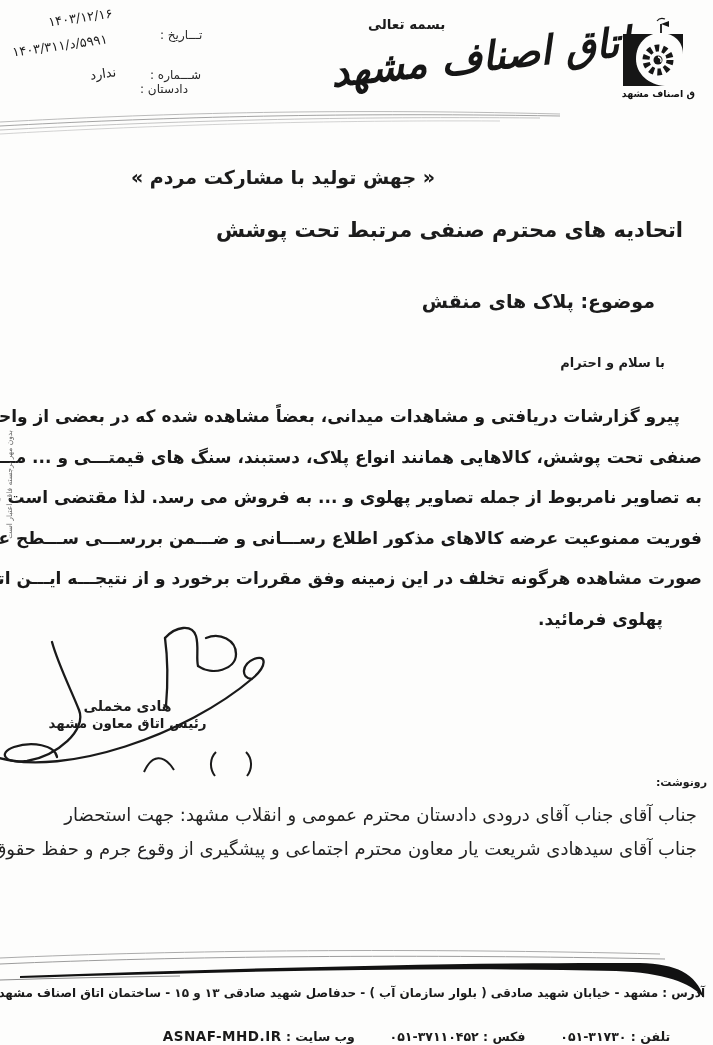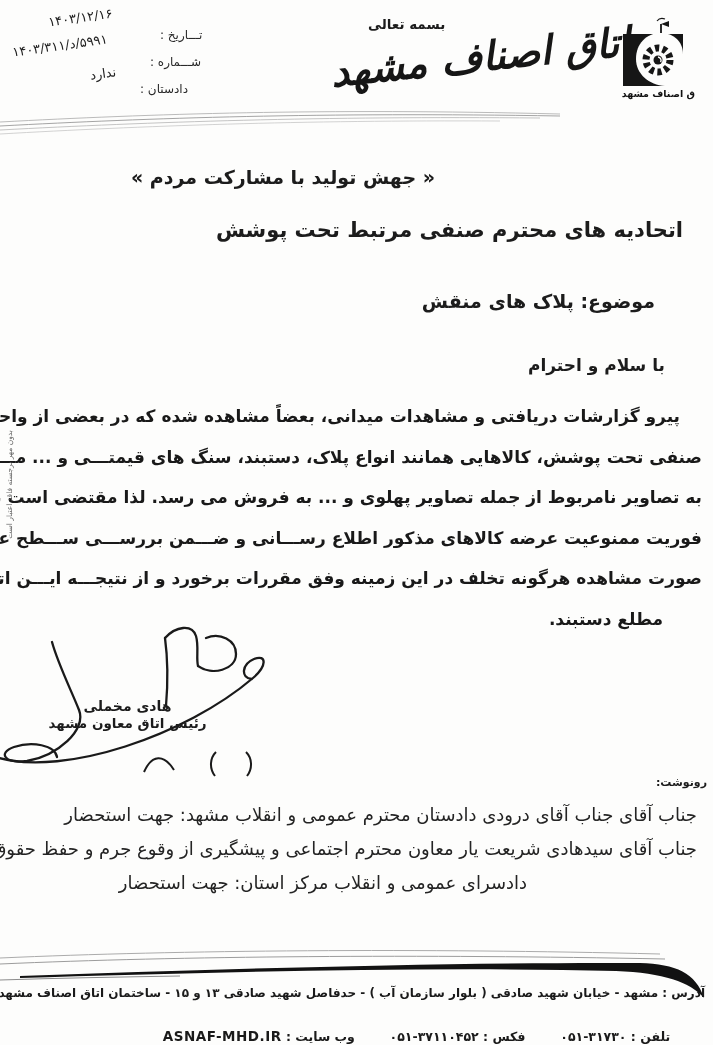--- a/index.html
+++ b/index.html
@@ -21,21 +21,21 @@
   .num{direction:ltr;unicode-bidi:bidi-override;display:inline-block;}
   .besmellah{font-size:13.5px;font-weight:bold;}
   .wordmark{
     font-size:40px;font-weight:bold;font-style:italic;
     transform:rotate(-6deg);white-space:nowrap;color:#161616;
   }
   .logo-caption{font-size:9.5px;font-weight:bold;white-space:nowrap;color:#111;}
   .slogan{font-size:19px;font-weight:bold;text-align:center;white-space:nowrap;}
   .addressee{font-size:21px;font-weight:bold;white-space:nowrap;}
   .subject{font-size:19px;font-weight:bold;white-space:nowrap;}
-  .salutation{font-size:17px;font-weight:bold;white-space:nowrap;}
+  .salutation{font-size:13px;font-weight:bold;white-space:nowrap;}
   .body-block{width:669px;}
   .body-line{
     font-size:17px;font-weight:bold;line-height:40.5px;
     text-align:justify;text-align-last:justify;white-space:nowrap;
     color:#191919;
   }
   .body-line.first{padding-right:22px;}
   .body-line.last{text-align-last:right;padding-right:39px;white-space:normal;}
   .sig-block{width:205px;text-align:center;line-height:1.3;}
   .sig-name{font-size:14px;font-weight:bold;}
@@ -54,21 +54,21 @@
   svg{display:block;}
 </style>
 </head>
 <body>
 
 <div class="page">
 
   <div class="abs meta-value num" style="left:48px;top:10px;">۱۴۰۳/۱۲/۱۶</div>
   <div class="abs meta-label" style="left:160px;top:28px;">تـــاریخ :</div>
   <div class="abs meta-value num" style="left:12px;top:38px;">۱۴۰۳/۳۱۱/د/۵۹۹۱</div>
-  <div class="abs meta-label" style="left:150px;top:55px;">شـــماره :</div>
+  <div class="abs meta-label" style="left:150px;top:68px;">شـــماره :</div>
   <div class="abs meta-value" style="left:90px;top:66px;">ندارد</div>
   <div class="abs meta-label" style="left:140px;top:82px;">دادستان :</div>
 
   <div class="abs besmellah" style="left:368px;top:16px;">بسمه تعالی</div>
 
   <div class="abs wordmark" style="right:82px;top:34px;">اتاق اصناف مشهد</div>
 
   <div class="abs" style="right:14px;top:16px;width:86px;">
     <svg width="86" height="76" viewBox="0 0 86 76">
       <rect x="10" y="18" width="60" height="52" fill="#161616"></rect>
@@ -97,21 +97,21 @@
   <div class="abs subject" style="right:58px;top:290px;">موضوع: پلاک های منقش</div>
 
   <div class="abs salutation" style="right:48px;top:355px;">با سلام و احترام</div>
 
   <div class="abs body-block" style="right:11px;top:396px;">
     <div class="body-line first">پیرو گزارشات دریافتی و مشاهدات میدانی، بعضاً مشاهده شده که در بعضی از واحـــدهای</div>
     <div class="body-line">صنفی تحت پوشش، کالاهایی همانند انواع پلاک، دستبند، سنگ های قیمتـــی و ... مـــنقش</div>
     <div class="body-line">به تصاویر نامربوط از جمله تصاویر پهلوی و ... به فروش می رسد. لذا مقتضی است بـــا قیـــد</div>
     <div class="body-line">فوریت ممنوعیت عرضه کالاهای مذکور اطلاع رســـانی و ضـــمن بررســـی ســـطح عرضـــه در</div>
     <div class="body-line">صورت مشاهده هرگونه تخلف در این زمینه وفق مقررات برخورد و از نتیجـــه ایـــن اتـــاق را</div>
-    <div class="body-line last">مطلع دستبند.</div>
+    <div class="body-line last">پهلوی فرمائید.</div>
   </div>
 
   <svg class="abs" style="left:-5px;top:618px;" width="305" height="172" viewBox="0 0 305 172">
     <g fill="none" stroke="#1a1a1a" stroke-width="2.3" stroke-linecap="round">
       <path d="M4 140 C70 158 190 118 258 60 C272 48 272 36 259 41 C247 46 245 60 257 61"></path>
       <path d="M57 24 C63 46 77 74 84 92 C92 112 62 138 32 143 C10 146 2 135 19 129 C37 123 60 127 62 139"></path>
       <path d="M170 20 C173 42 173 64 171 88"></path>
       <path d="M170 20 C181 8 197 6 201 18 C204 28 201 40 203 48 C217 58 241 52 241 36 C241 22 225 14 211 20"></path>
     </g>
   </svg>
@@ -126,21 +126,20 @@
 
   <div class="abs sig-block" style="left:25px;top:697px;">
     <div class="sig-name">هادی مخملی</div>
     <div class="sig-title">رئیس اتاق معاون مشهد</div>
   </div>
 
   <div class="abs cc-label" style="right:6px;top:776px;">رونوشت:</div>
   <div class="abs" style="right:16px;top:798px;width:600px;">
     <div class="cc-item">جناب آقای جناب آقای  درودی  دادستان محترم عمومی و انقلاب  مشهد: جهت استحضار</div>
     <div class="cc-item">جناب آقای سیدهادی شریعت یار معاون محترم اجتماعی و پیشگیری از وقوع جرم و حفظ حقوق عامه</div>
-    <div class="cc-item indented">دادسرای عمومی و انقلاب مرکز استان: جهت استحضار</div>
   </div>
 
   <svg class="abs" style="left:0;top:946px;" width="713" height="58" viewBox="0 0 713 58">
     <path d="M0 12 C180 4 420 2 660 8" fill="none" stroke="#ababab" stroke-width="1"></path>
     <path d="M0 18 C180 10 420 8 665 13" fill="none" stroke="#9c9c9c" stroke-width="1"></path>
     <path d="M20 30 C240 22 480 16 640 17 C676 18 696 27 704 52 C690 36 664 27 616 25 C420 20 200 27 20 32 Z" fill="#121212"></path>
     <path d="M0 34 C60 32 120 31 180 30" fill="none" stroke="#8b8b8b" stroke-width="1"></path>
   </svg>
 
   <div class="abs footer-address" style="left:80px;right:8px;top:986px;">آدرس : مشهد - خیابان شهید صادقی ( بلوار سازمان آب ) - حدفاصل شهید صادقی ۱۳ و ۱۵ - ساختمان اتاق اصناف مشهد</div>

